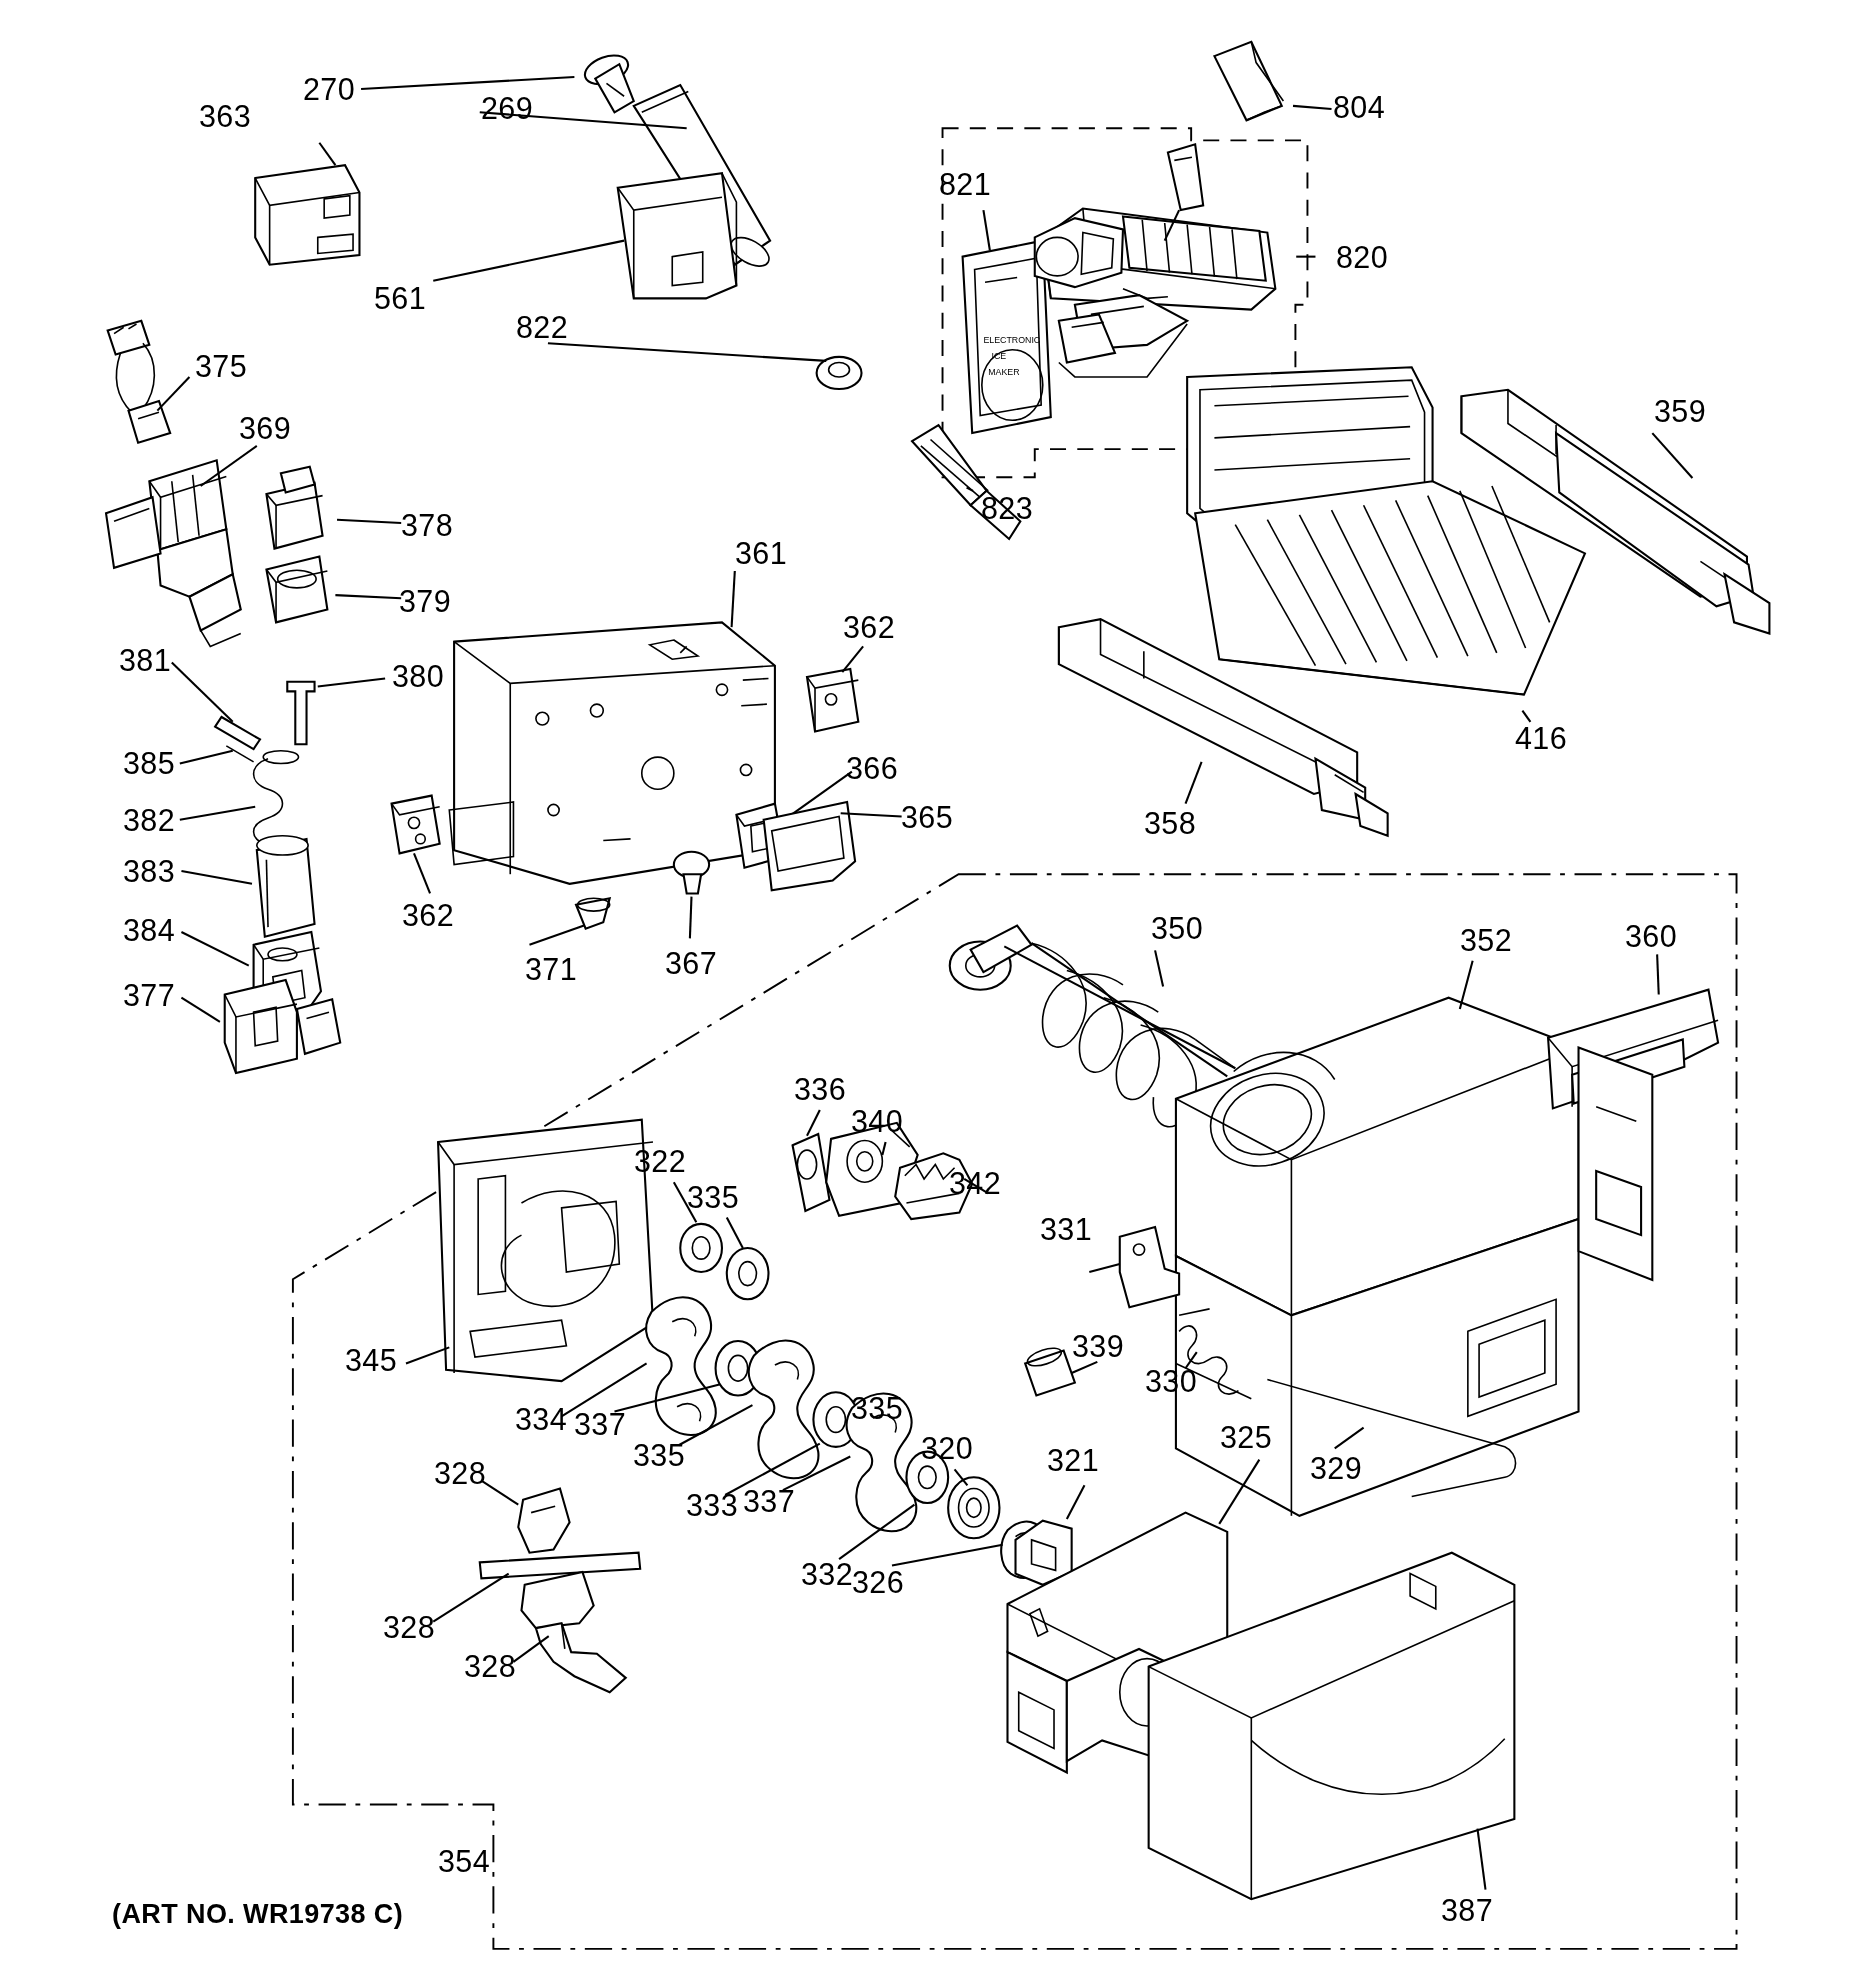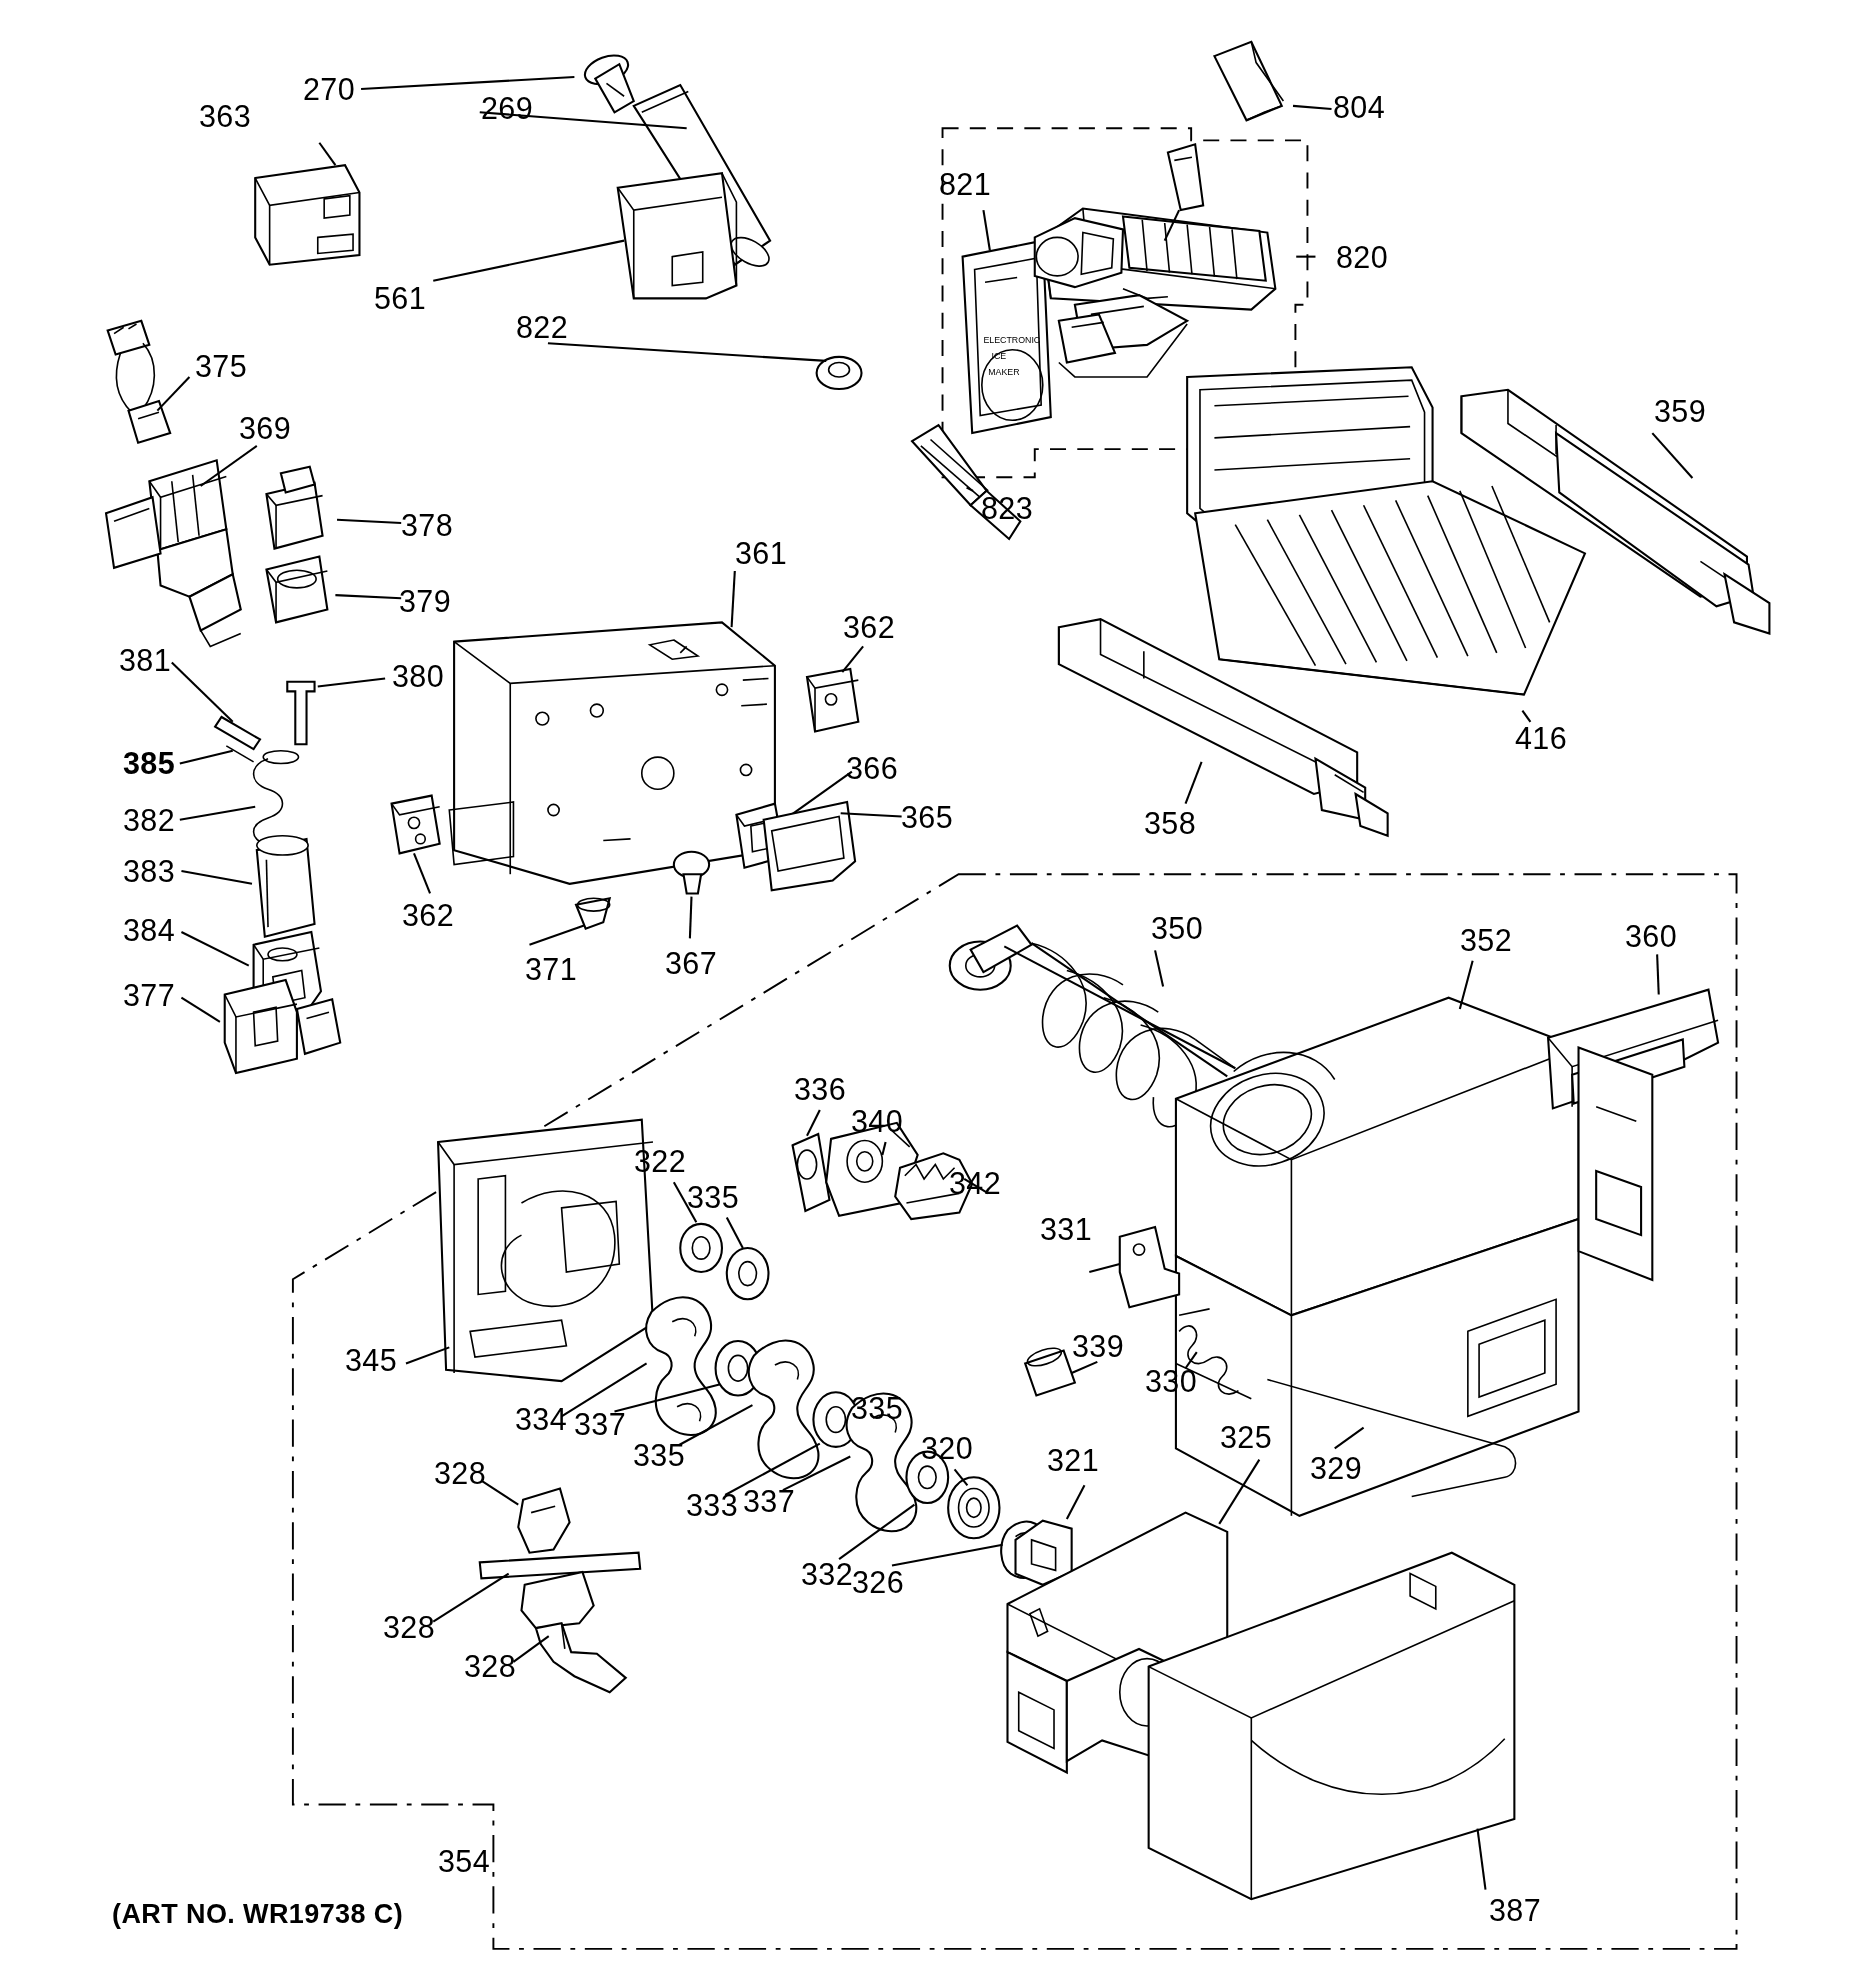--- a/index.html
+++ b/index.html
@@ -537,21 +537,21 @@
   <div class="callout" style="left:965px; top:184px;">821</div>
   <div class="callout" style="left:1359px; top:107px;">804</div>
   <div class="callout" style="left:1362px; top:257px;">820</div>
   <div class="callout" style="left:972px; top:508px;margin-left:35px;">823</div>
   <div class="callout" style="left:221px;  top:366px;">375</div>
   <div class="callout" style="left:265px;  top:428px;">369</div>
   <div class="callout" style="left:427px;  top:525px;">378</div>
   <div class="callout" style="left:425px;  top:601px;">379</div>
   <div class="callout" style="left:145px;  top:660px;">381</div>
   <div class="callout" style="left:418px;  top:676px;">380</div>
-  <div class="callout" style="left:149px;  top:763px;font-weight:bold;">385</div>
+  <div class="callout" style="left:149px;  top:763px;">385</div>
   <div class="callout" style="left:149px;  top:820px;">382</div>
   <div class="callout" style="left:149px;  top:871px;">383</div>
   <div class="callout" style="left:149px;  top:930px;">384</div>
   <div class="callout" style="left:149px;  top:995px;">377</div>
   <div class="callout" style="left:761px;  top:553px;">361</div>
   <div class="callout" style="left:869px; top:627px;">362</div>
   <div class="callout" style="left:428px;  top:915px;">362</div>
   <div class="callout" style="left:872px; top:768px;">366</div>
   <div class="callout" style="left:927px; top:817px;">365</div>
   <div class="callout" style="left:511px;  top:969px;margin-left:40px;">371</div>
@@ -580,18 +580,18 @@
   <div class="callout" style="left:1073px; top:1460px;">321</div>
   <div class="callout" style="left:1246px; top:1437px;">325</div>
   <div class="callout" style="left:1098px; top:1346px;">339</div>
   <div class="callout" style="left:1171px; top:1381px;">330</div>
   <div class="callout" style="left:1066px; top:1229px;">331</div>
   <div class="callout" style="left:1336px; top:1468px;">329</div>
   <div class="callout" style="left:460px;  top:1473px;">328</div>
   <div class="callout" style="left:409px;  top:1627px;">328</div>
   <div class="callout" style="left:490px;  top:1666px;">328</div>
   <div class="callout" style="left:464px;  top:1861px;">354</div>
-  <div class="callout" style="left:1467px; top:1910px;margin-left:48px;">387</div>
+  <div class="callout" style="left:1467px; top:1910px;">387</div>
 
   <div class="artno">(ART NO. WR19738 C)</div>
 
 </div>
 
 
 </body></html>

